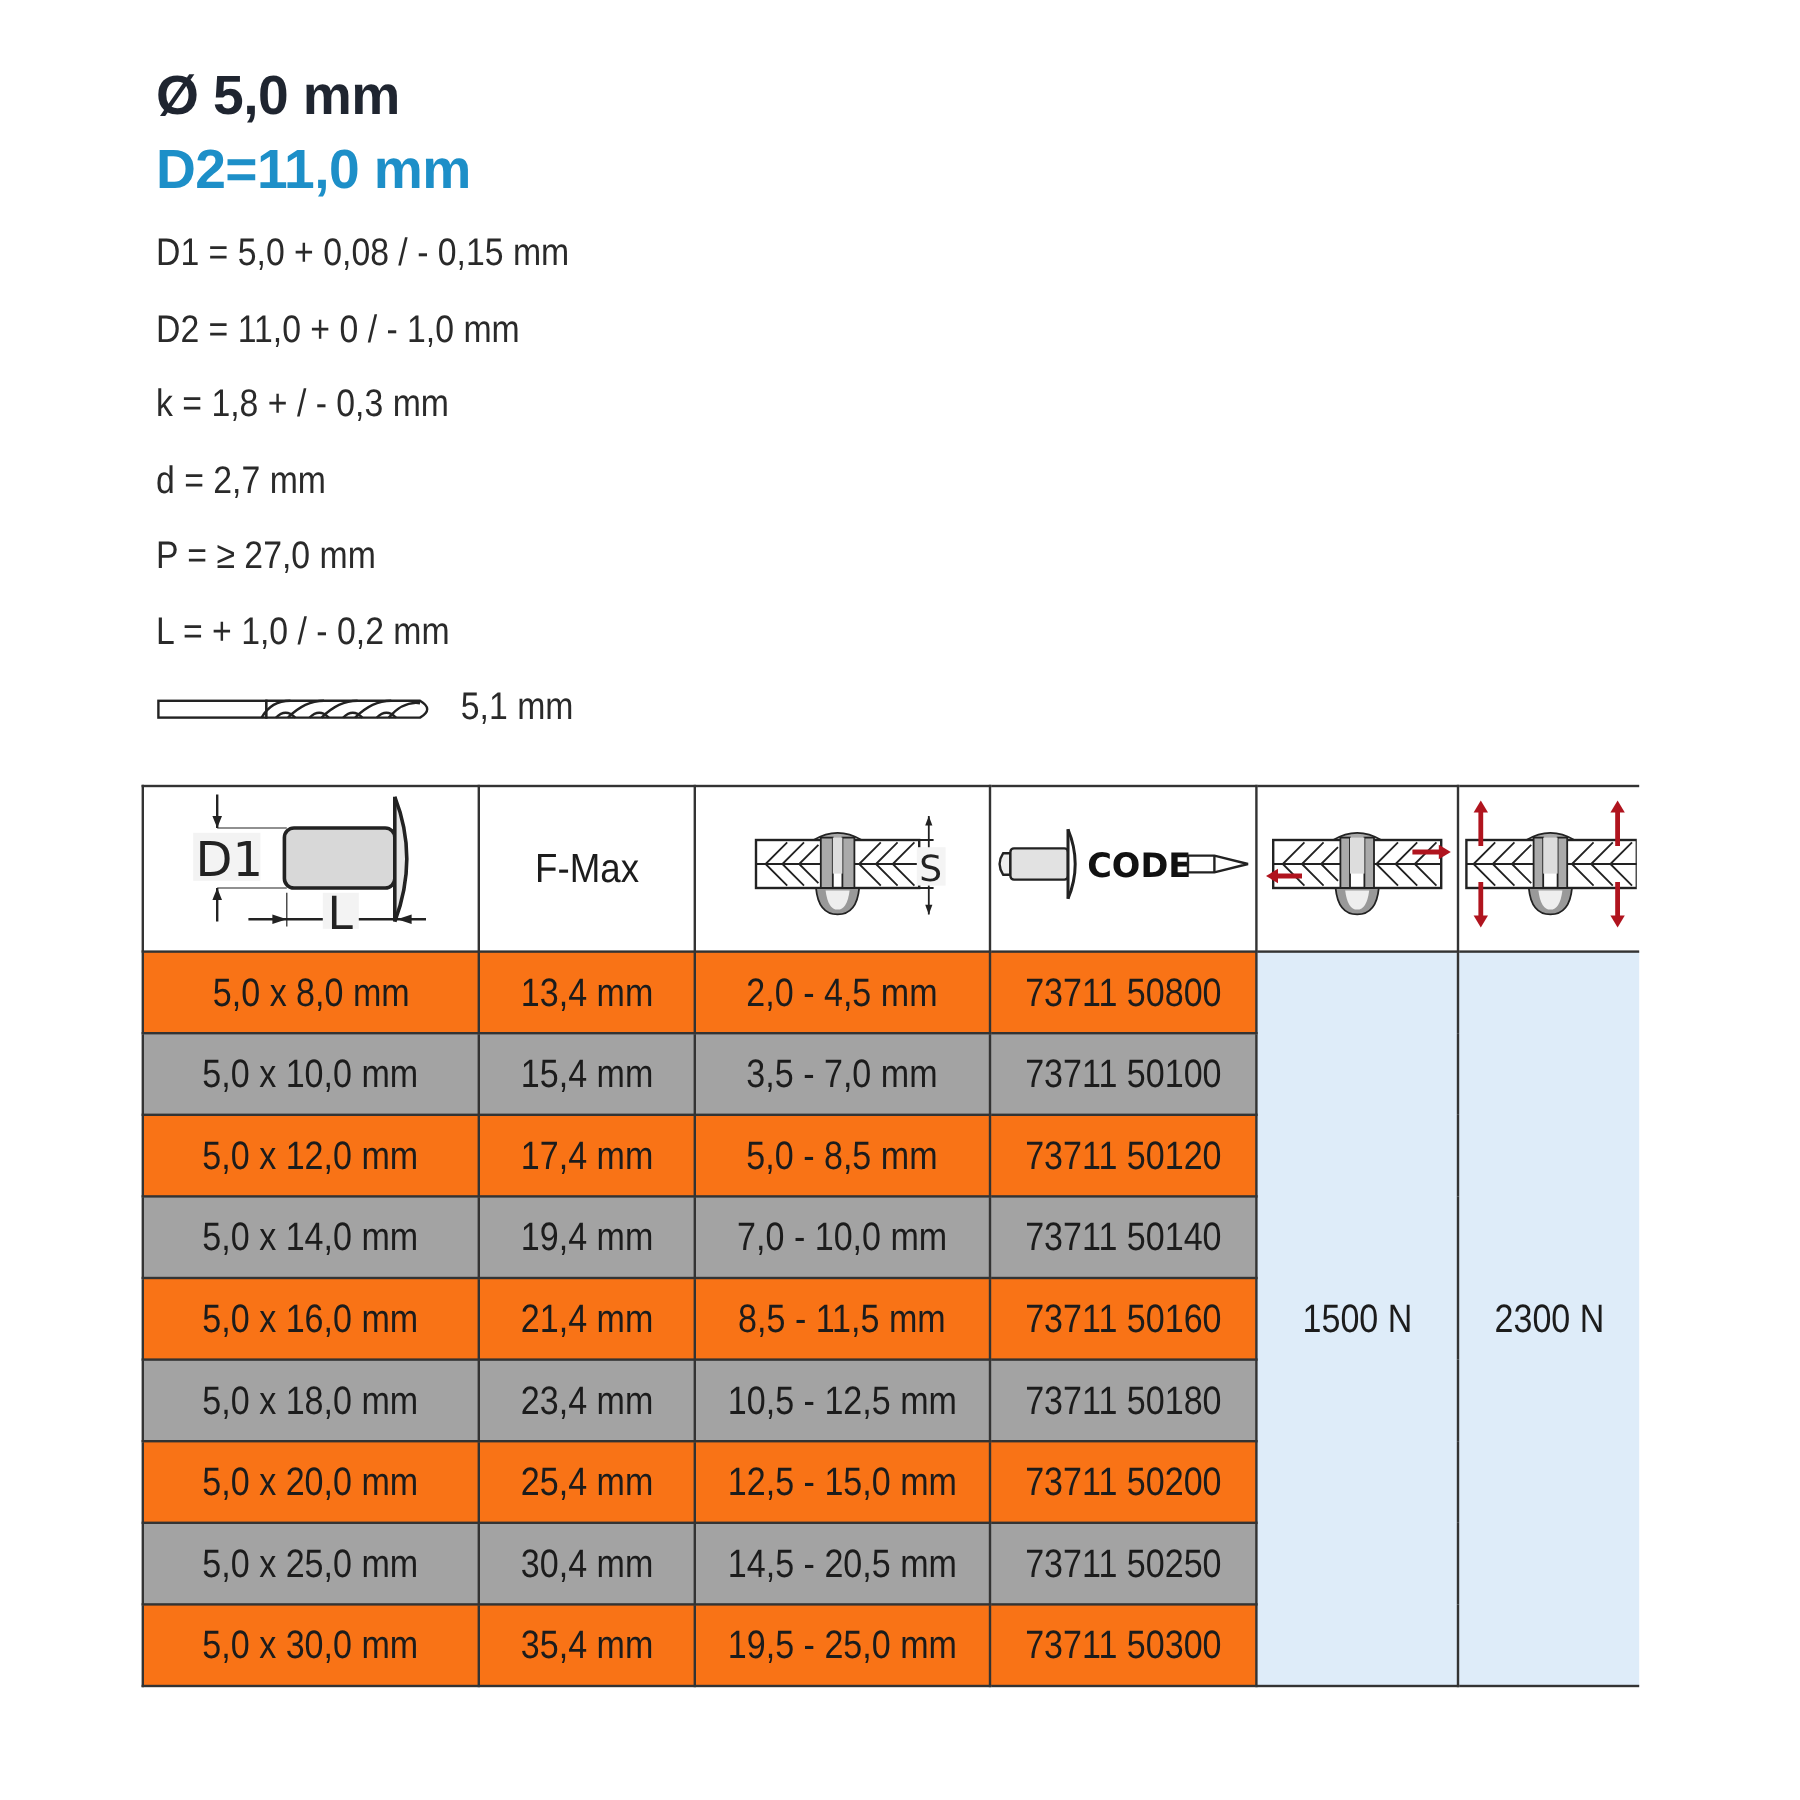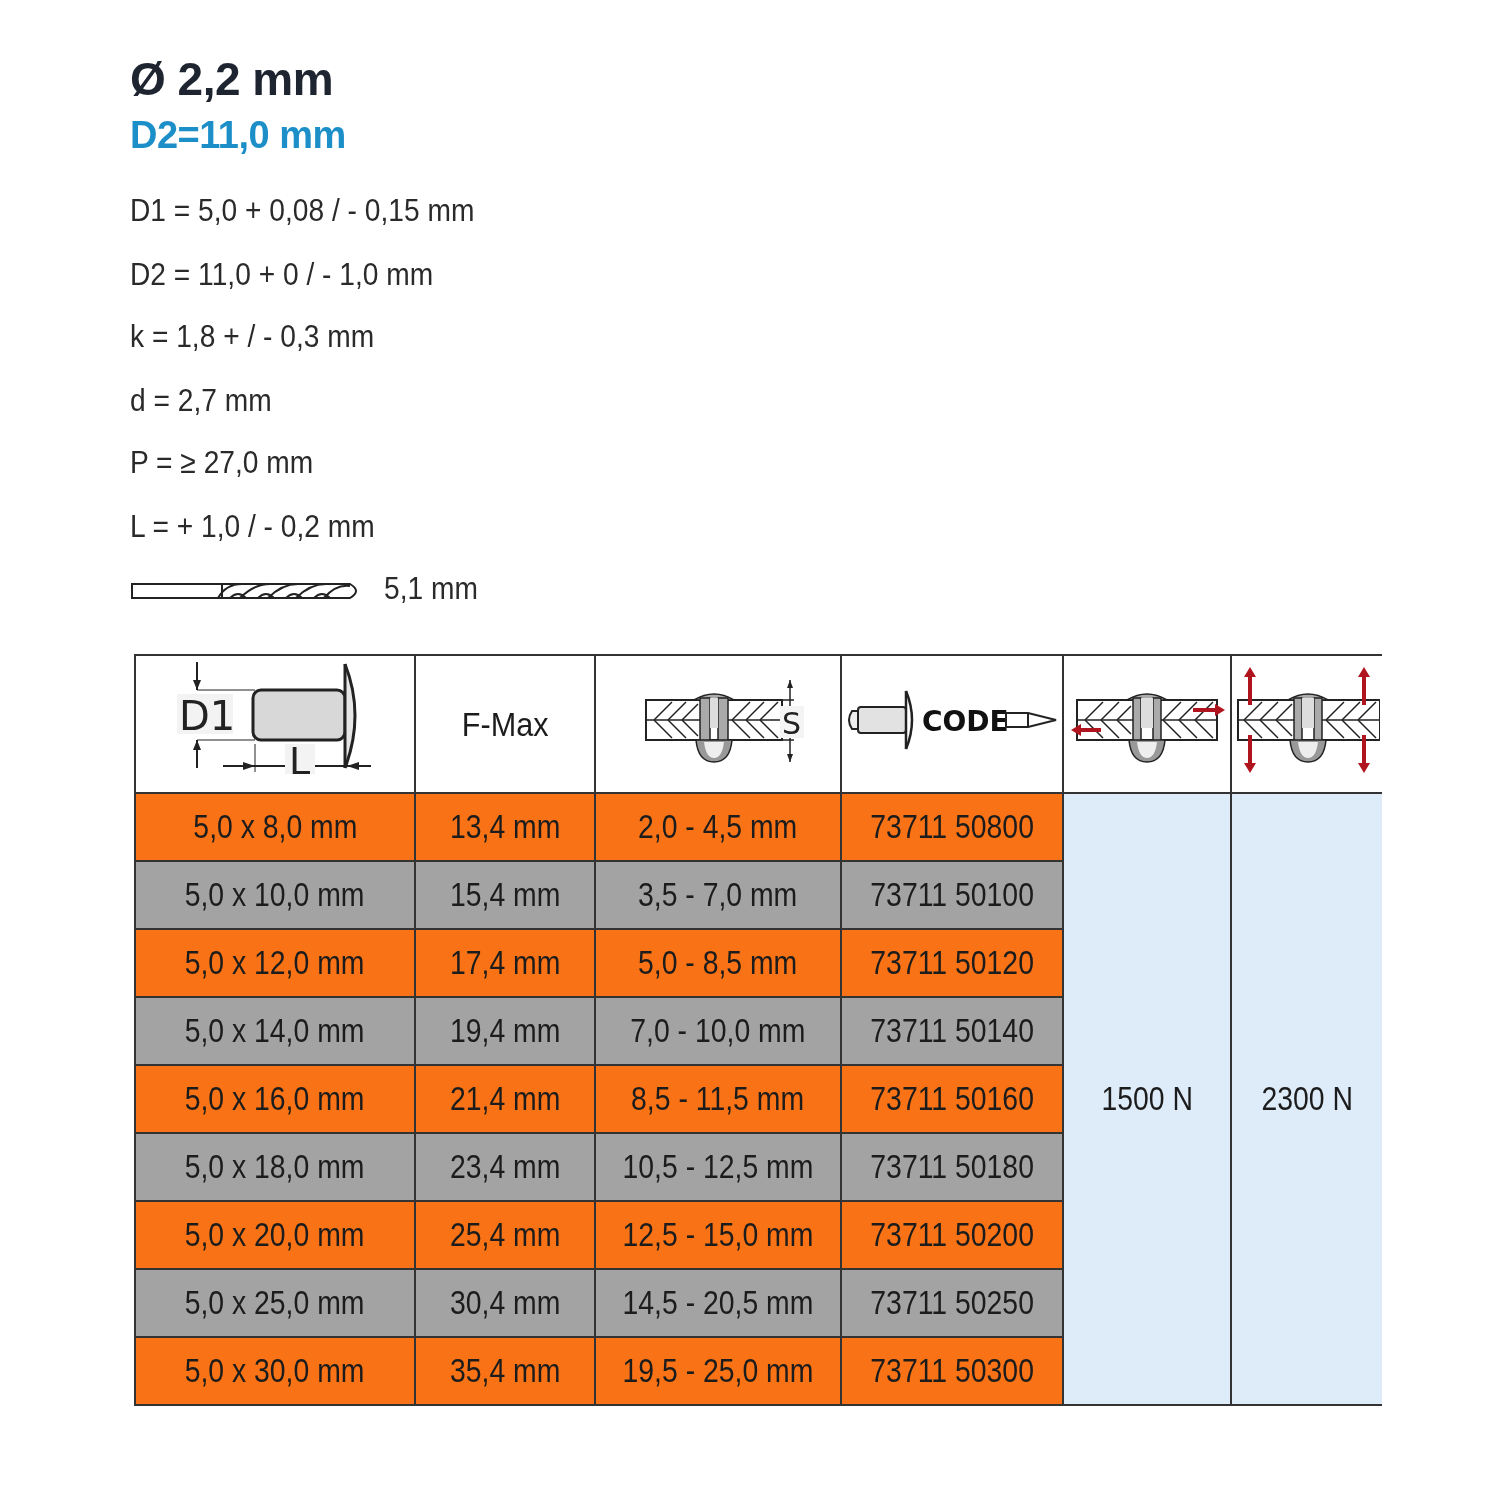--- a/index.html
+++ b/index.html
@@ -1,40 +1,40 @@
 <!DOCTYPE html>
 <html><head>
 <meta charset="utf-8">
 <style>
   html, body { margin:0; padding:0; background:#ffffff; }
   body { width:1500px; height:1500px; position:relative; overflow:hidden;
          font-family:"Liberation Sans", sans-serif; color:#1c1c1c; }
   .title1 { position:absolute; left:130px; top:52px; font-size:46px; font-weight:bold; color:#1f2530; letter-spacing:-0.5px; }
-  .title2 { position:absolute; left:130px; top:114px; font-size:38px; font-weight:bold; color:#1d8fc8; letter-spacing:-0.5px; }
+  .title2 { position:absolute; left:130px; top:114px; font-size:46px; font-weight:bold; color:#1d8fc8; letter-spacing:-0.5px; }
   .spec { position:absolute; left:130px; font-size:32px; color:#2a2a2a; transform:scaleX(0.88); transform-origin:left center; white-space:nowrap; }
   .drill { position:absolute; left:130px; top:578px; }
   .drill-label { position:absolute; left:384px; top:570px; font-size:32px; color:#2a2a2a; transform:scaleX(0.88); transform-origin:left center; }
 
-  table.spec-table { position:absolute; left:134px; top:654px; border-collapse:collapse; table-layout:fixed; width:1247px; }
+  table.spec-table { position:absolute; left:118px; top:654px; border-collapse:collapse; table-layout:fixed; width:1247px; }
   table.spec-table td { border:2px solid #333; text-align:center; vertical-align:middle; padding:0; font-size:33px; color:#1c1c1c; }
   table.spec-table td span.cell { display:inline-block; transform:scaleX(0.86); white-space:nowrap; }
   table.spec-table tr.head td { height:136px; background:#fff; }
   table.spec-table tr.row td { height:66px; }
   table.spec-table tr.row.shade td.std { background:#f97316; }
   table.spec-table tr.row td.std { background:#a3a3a3; }
   table.spec-table td.merged { background:#deecf9; }
   table.spec-table td.lastcol { border-right:none; }
   table.spec-table tr:first-child td { border-top:2px solid #333; }
   table.spec-table td.firstcol { border-left:2px solid #333; }
   .fmax { font-size:34px; display:inline-block; transform:scaleX(0.9); }
 </style>
 </head>
 <body>
 
-<div class="title1">Ø 2,2 mm</div>
+<div class="title1">Ø 5,0 mm</div>
 <div class="title2">D2=11,0 mm</div>
 
 <div class="spec" style="top:192px">D1 = 5,0 + 0,08 / - 0,15 mm</div>
 <div class="spec" style="top:256px">D2 = 11,0 + 0 / - 1,0 mm</div>
 <div class="spec" style="top:318px">k =  1,8 + / - 0,3 mm</div>
 <div class="spec" style="top:382px">d = 2,7 mm</div>
 <div class="spec" style="top:444px">P = ≥ 27,0 mm</div>
 <div class="spec" style="top:508px">L = + 1,0 / - 0,2 mm</div>
 
 <div class="drill">

